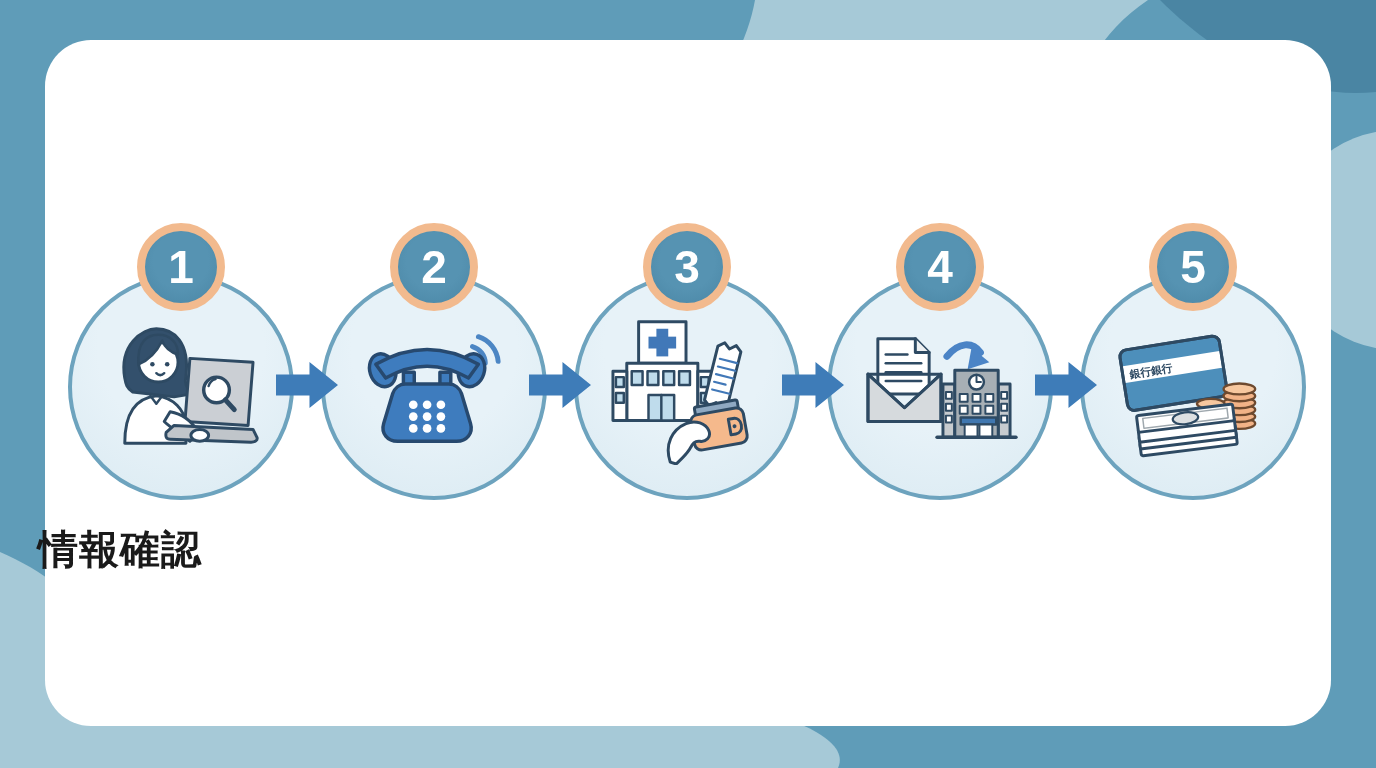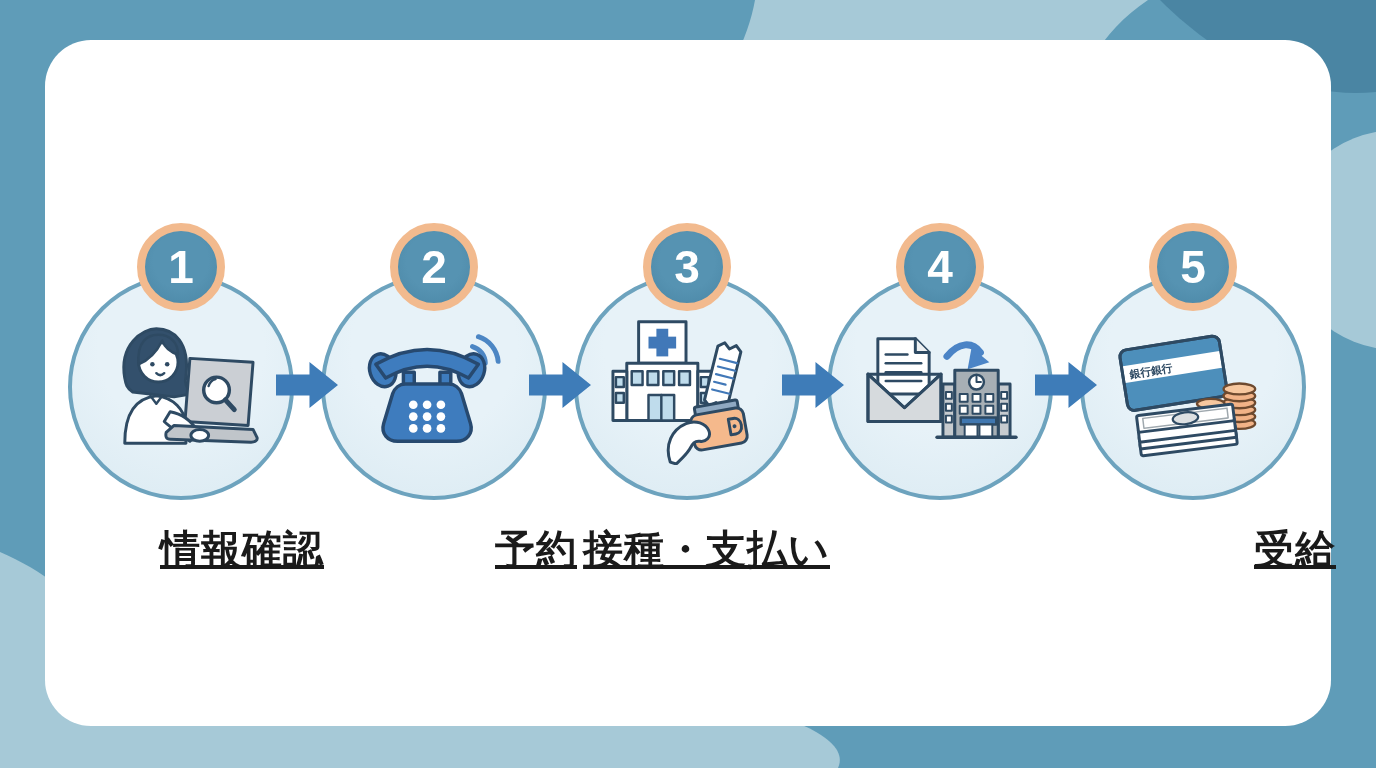--- a/index.html
+++ b/index.html
@@ -22,22 +22,22 @@
     display:flex;align-items:center;justify-content:center;
   }
   .badge{
     position:absolute;top:-51px;left:69px;width:88px;height:88px;border-radius:50%;
     background:radial-gradient(circle at 50% 42%, #5693B2 50%, #4A86A5 100%);
     border:8px solid #F2BA8E;box-sizing:border-box;
     display:flex;align-items:center;justify-content:center;z-index:3;
   }
   .badge span{color:#FFFFFF;font-size:46px;font-weight:700;line-height:1;}
   .step-label{
-    position:absolute;top:248px;left:-30px;width:286px;text-align:right;
-    font-size:40px;font-weight:700;color:#1A1A1A;letter-spacing:1px;white-space:nowrap;text-decoration:underline;
+    position:absolute;top:248px;left:-30px;width:286px;text-align:left;
+    font-size:40px;font-weight:700;color:#1A1A1A;letter-spacing:1px;white-space:nowrap;
   }
   .arrow{
     position:absolute;top:322px;width:62px;height:46px;background:#3E7CB8;z-index:2;
     clip-path:polygon(0% 27%,54% 27%,54% 0%,100% 50%,54% 100%,54% 73%,0% 73%);
   }
   .icon{display:block;}
 </style>
 </head>
 <body>
 
@@ -114,21 +114,20 @@
               <circle cx="54" cy="117" r="4.4"></circle>
                 <circle cx="68" cy="117" r="4.4"></circle>
                 <circle cx="82" cy="117" r="4.4"></circle>
             </g>
           </g>
         </svg>
       </div>
       <div class="badge">
         <span>2</span>
       </div>
-      <div class="step-label">予約</div>
     </div>
 
     <div class="step">
       <div class="circle">
         <svg class="icon" width="162" height="155" viewBox="0 0 162 157">
           <g stroke="#2E4A63" stroke-width="3" stroke-linejoin="round" stroke-linecap="round">
             <rect x="32" y="12" width="48" height="42" fill="#FFFFFF"></rect>
             <g fill="#4178B8" stroke="none">
                 <rect x="50" y="19" width="12" height="28"></rect>
                 <rect x="42" y="27" width="28" height="12"></rect>
@@ -164,21 +163,20 @@
               <path d="M124,112 h5 c4,0 7,3 7,8 s-3,8 -7,8 h-5 Z" fill="#F5B98C"></path>
               <circle cx="129" cy="120" r="2" fill="#2E4A63" stroke="none"></circle>
             </g>
             <path d="M64,154 C58,136 66,121 80,115 C90,111 100,115 103,122 C106,129 100,134 94,133 C88,132 86,137 83,142 C79,148 74,152 70,156 Z" fill="#FFFFFF"></path>
           </g>
         </svg>
       </div>
       <div class="badge">
         <span>3</span>
       </div>
-      <div class="step-label">接種・支払い</div>
     </div>
 
     <div class="step">
       <div class="circle">
         <svg class="icon" width="162" height="148" viewBox="0 0 162 150">
           <g stroke="#2E4A63" stroke-width="3" stroke-linejoin="round" stroke-linecap="round">
             <path d="M18,26 L56,26 L70,40 L70,82 L18,82 Z" fill="#FFFFFF"></path>
             <path d="M56,26 L56,40 L70,40" fill="#EDF0F2"></path>
             <g stroke-width="2.5">
                 <path d="M26,42 h22"></path>
@@ -250,17 +248,16 @@
               <rect x="26" y="98" width="98" height="17" rx="2" fill="#FFFFFF"></rect>
               <rect x="32" y="101.5" width="86" height="10" fill="none" stroke="#9FA8AE" stroke-width="1.5"></rect>
               <ellipse cx="75" cy="106.5" rx="13" ry="6" fill="#DDE0E2" stroke-width="2.2"></ellipse>
             </g>
           </g>
         </svg>
       </div>
       <div class="badge">
         <span>5</span>
       </div>
-      <div class="step-label">受給</div>
     </div>
 
   </div>
 </div>
 
 </body></html>

